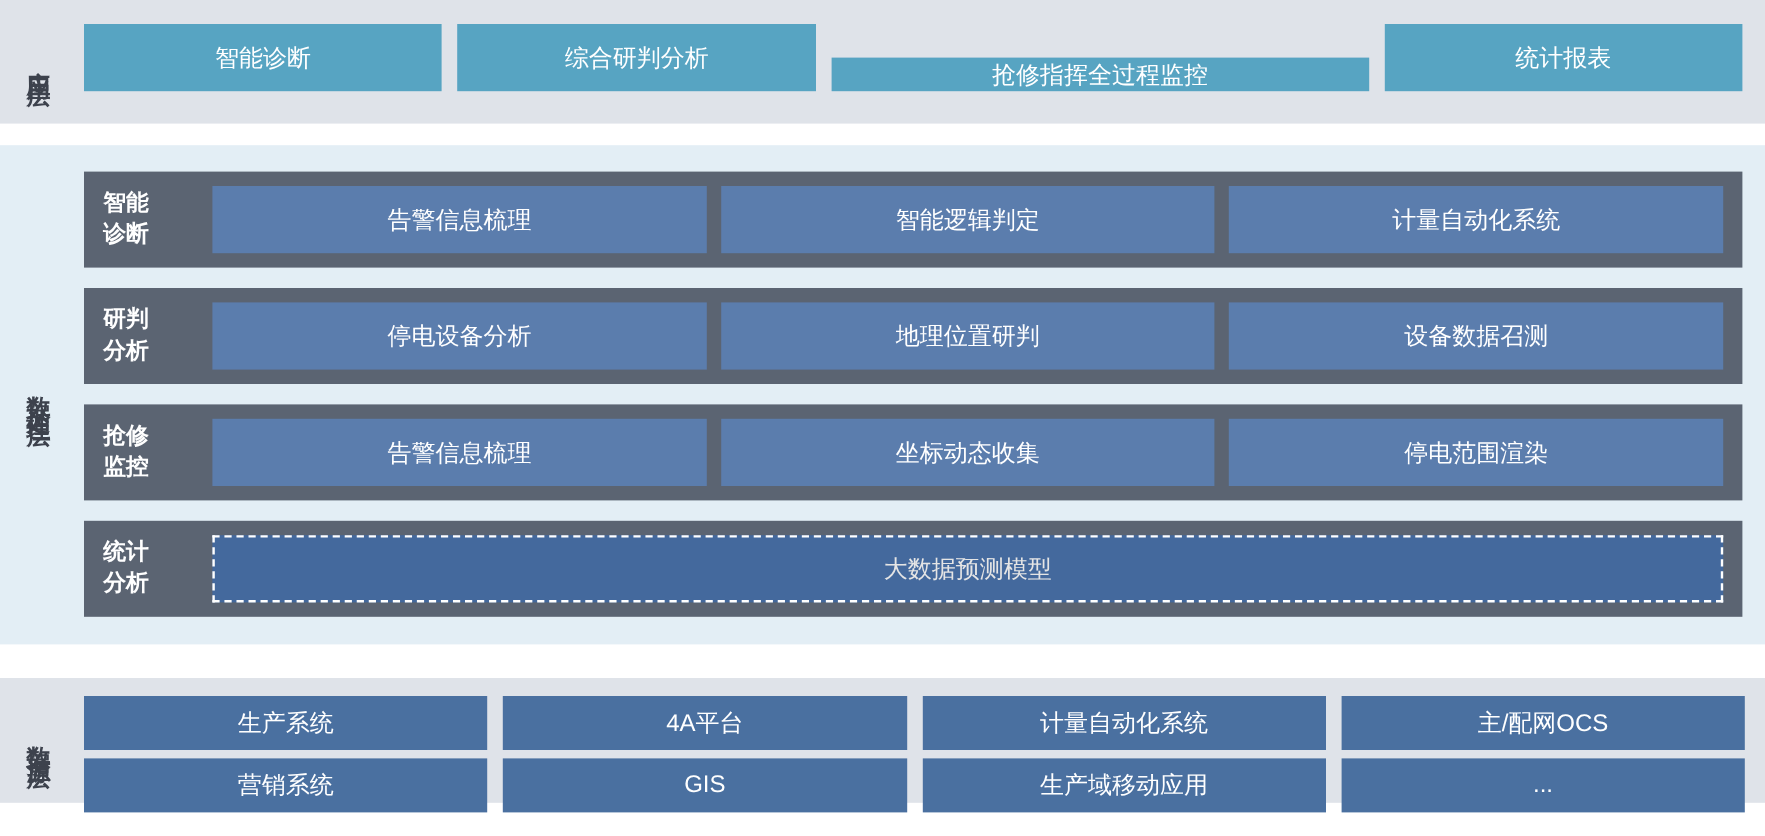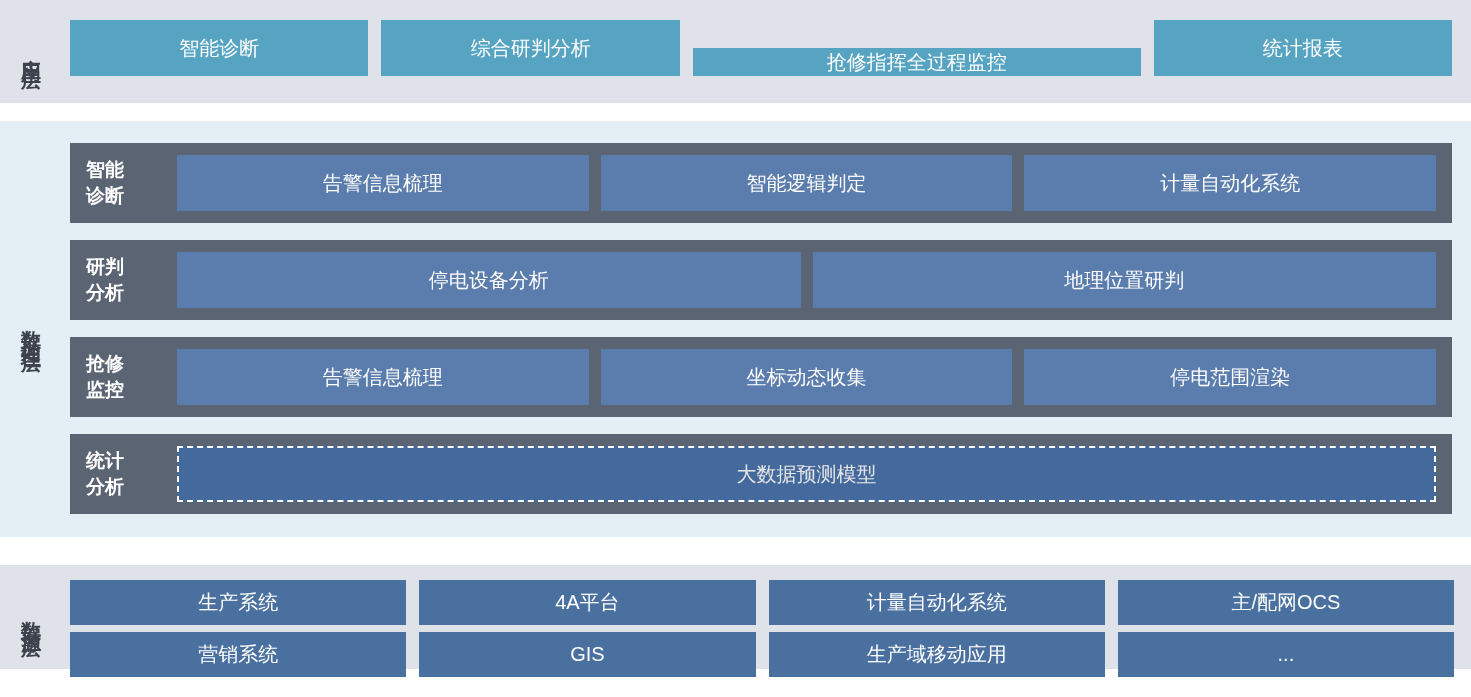--- a/index.html
+++ b/index.html
@@ -125,20 +125,21 @@
           <div class="blue-btn">计量自动化系统</div>
         </div>
       </div>
 
       <div class="proc-row">
         <div class="row-label">研判
 分析</div>
         <div class="row-items">
           <div class="blue-btn">停电设备分析</div>
           <div class="blue-btn">地理位置研判</div>
+          <div class="blue-btn">设备数据召测</div>
         </div>
       </div>
 
       <div class="proc-row">
         <div class="row-label">抢修
 监控</div>
         <div class="row-items">
           <div class="blue-btn">告警信息梳理</div>
           <div class="blue-btn">坐标动态收集</div>
           <div class="blue-btn">停电范围渲染</div>

